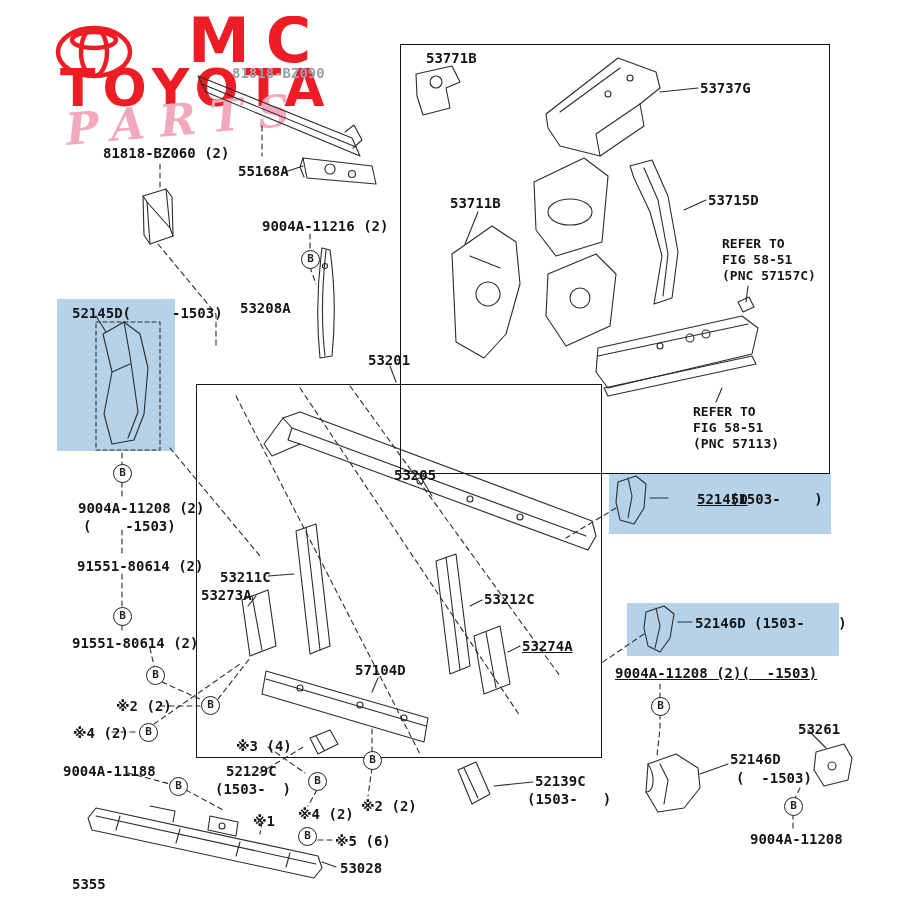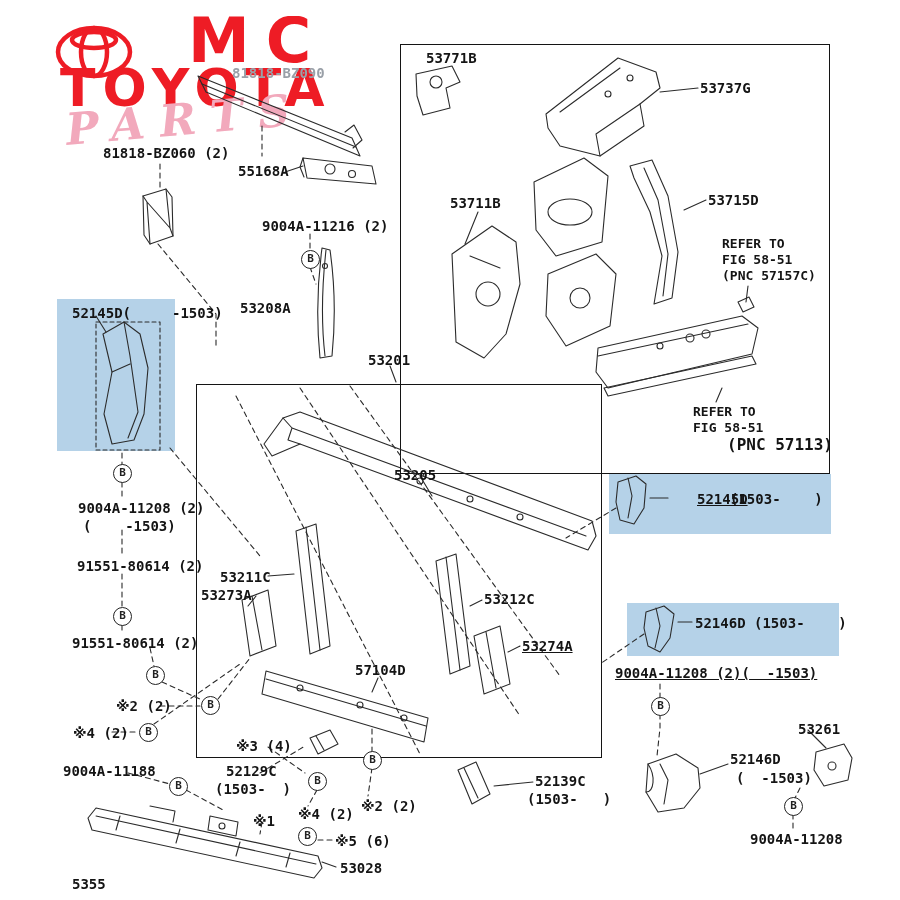--- a/index.html
+++ b/index.html
@@ -261,21 +261,21 @@
       <div class="part-label" style="left: 368px; top: 337px;">53201</div>
       <div class="part-label" style="left: 426px; top: 35px;">53771B</div>
       <div class="part-label" style="left: 700px; top: 65px;">53737G</div>
       <div class="part-label" style="left: 450px; top: 180px;">53711B</div>
       <div class="part-label" style="left: 708px; top: 177px;">53715D</div>
       <div class="part-label" style="left: 722px; top: 221px; font-size: 13px;">REFER TO</div>
       <div class="part-label" style="left: 722px; top: 237px; font-size: 13px;">FIG 58-51</div>
       <div class="part-label" style="left: 722px; top: 253px; font-size: 13px;">(PNC 57157C)</div>
       <div class="part-label" style="left: 693px; top: 389px; font-size: 13px;">REFER TO</div>
       <div class="part-label" style="left: 693px; top: 405px; font-size: 13px;">FIG 58-51</div>
-      <div class="part-label" style="left: 727px; top: 421px; font-size: 16px;">(PNC 57113)</div>
+      <div class="part-label" style="left: 693px; top: 421px; font-size: 13px;">(PNC 57113)</div>
       <div class="part-label" style="left: 72px; top: 290px;">52145D(</div>
       <div class="part-label" style="left: 172px; top: 290px;">-1503)</div>
       <div class="part-label" style="left: 78px; top: 485px;">9004A-11208 (2)</div>
       <div class="part-label" style="left: 83px; top: 503px;">(    -1503)</div>
       <div class="part-label" style="left: 77px; top: 543px;">91551-80614 (2)</div>
       <div class="part-label" style="left: 72px; top: 620px;">91551-80614 (2)</div>
       <div class="part-label" style="left: 394px; top: 452px; text-align: right;">53205</div>
       <div class="part-label" style="left: 220px; top: 554px;">53211C</div>
       <div class="part-label" style="left: 201px; top: 572px;">53273A</div>
       <div class="part-label" style="left: 484px; top: 576px;">53212C</div>

